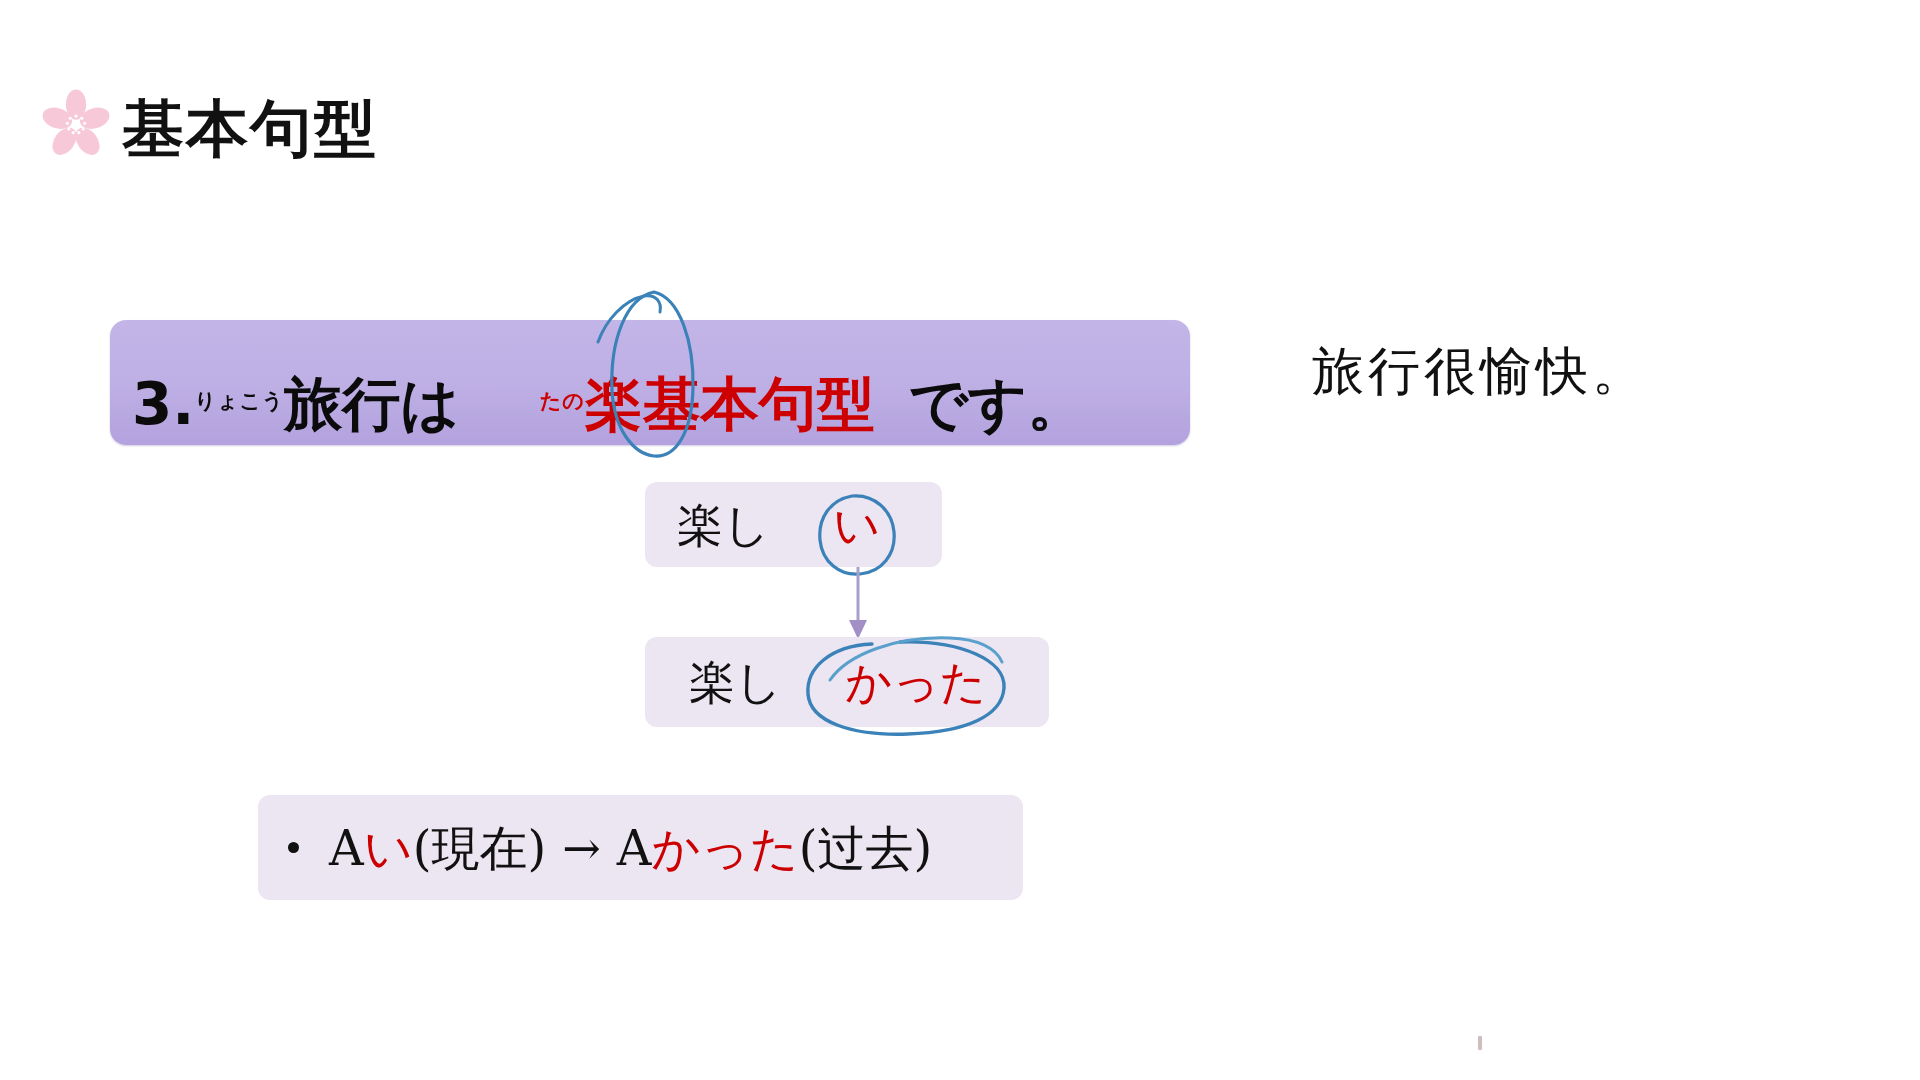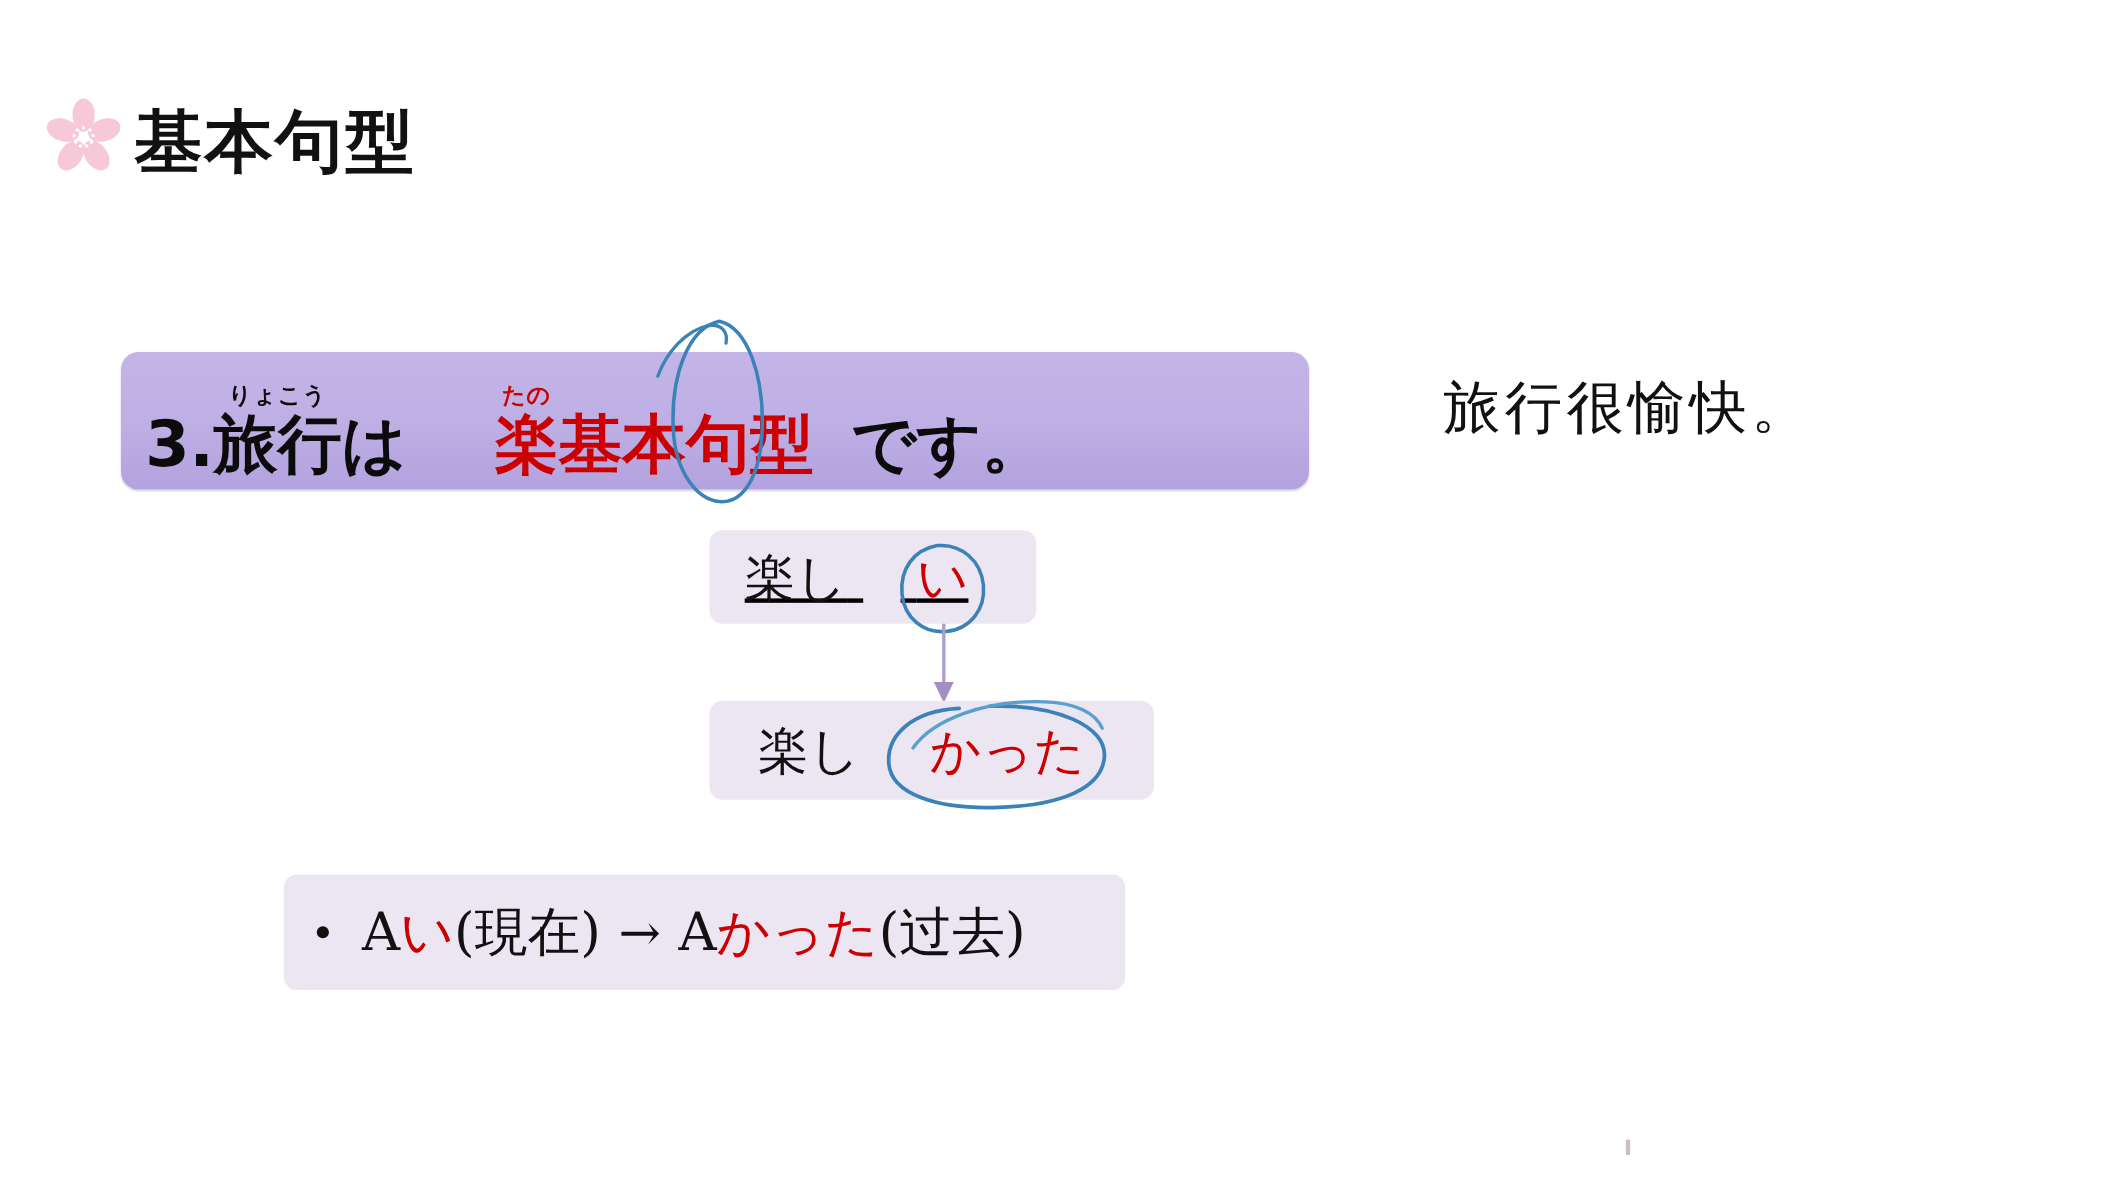--- a/index.html
+++ b/index.html
@@ -77,21 +77,21 @@
     display: flex;
     align-items: flex-end;
   }
   .jp-line .red { color: #cc0000; }
   .gap-s { display: inline-block; width: 34px; }
   .gap-m { display: inline-block; width: 40px; }
 
   
   .ruby {
     display: inline-flex;
-    flex-direction: column;
+    flex-direction: row;
     align-items: center;
     justify-content: flex-end;
     line-height: 1;
     position: relative;
   }
   .ruby > .rt {
     font-size: 21px;
     font-weight: 700;
     line-height: 1;
     margin-bottom: 5px;
@@ -130,21 +130,20 @@
     white-space: nowrap;
   }
   .lbox .red { color: #cc0000; }
 
   #box-present {
     left: 645px;
     top: 482px;
     width: 265px;
     height: 85px;
     padding-left: 32px;
-    text-decoration: underline;
   }
   #box-past {
     left: 645px;
     top: 637px;
     width: 360px;
     height: 90px;
     padding-left: 44px;
   }
   #box-rule {
     left: 258px;

